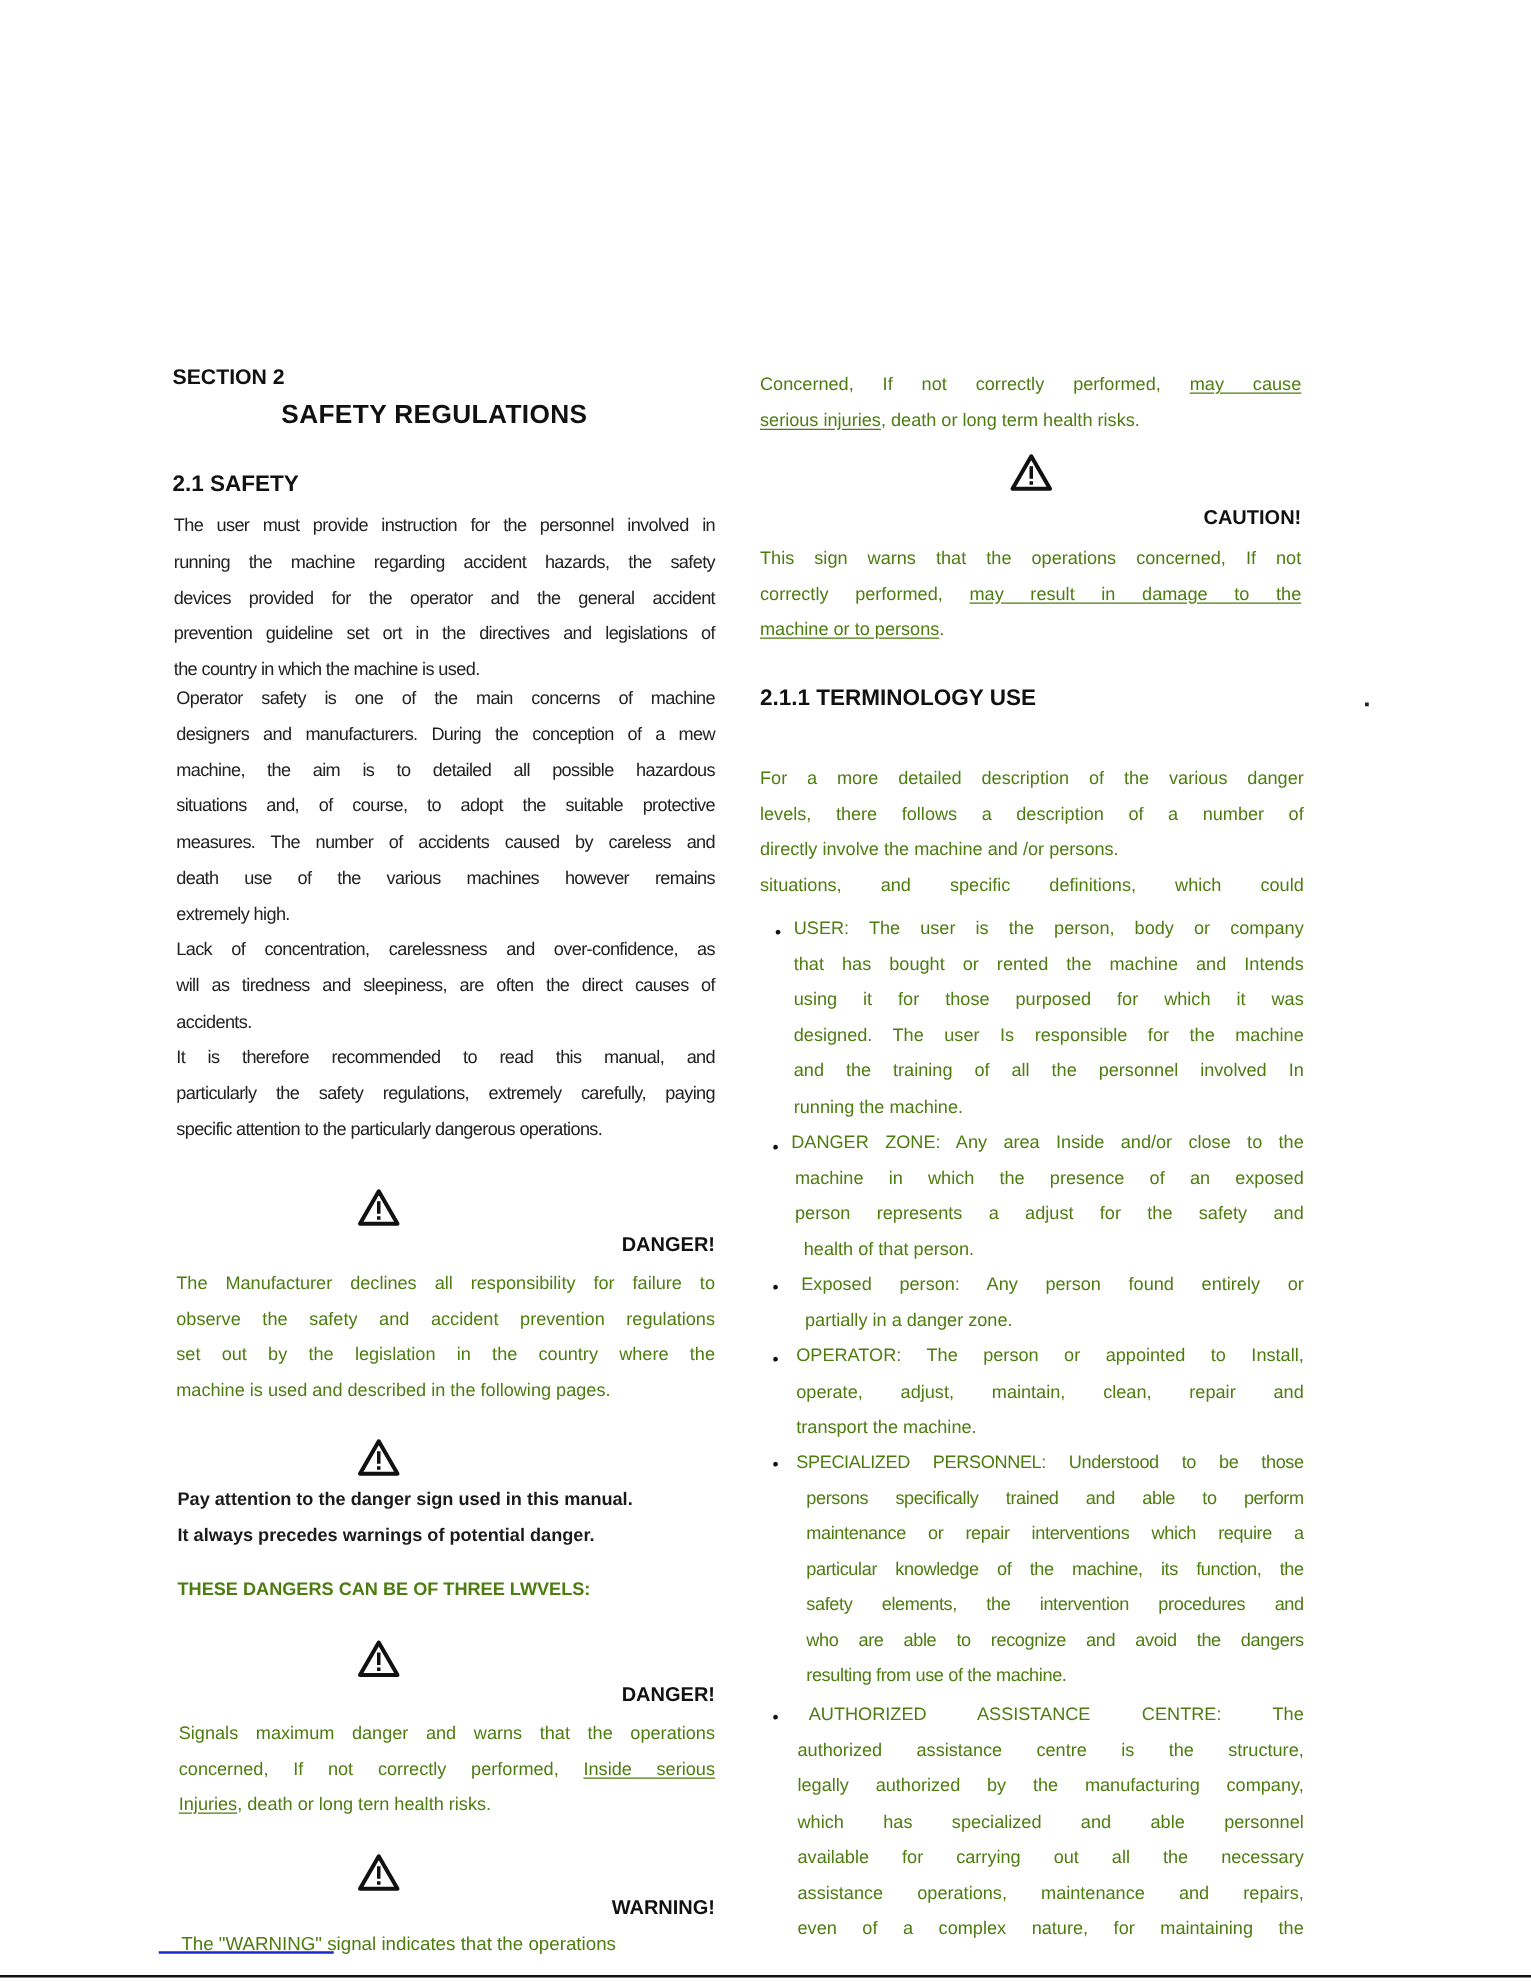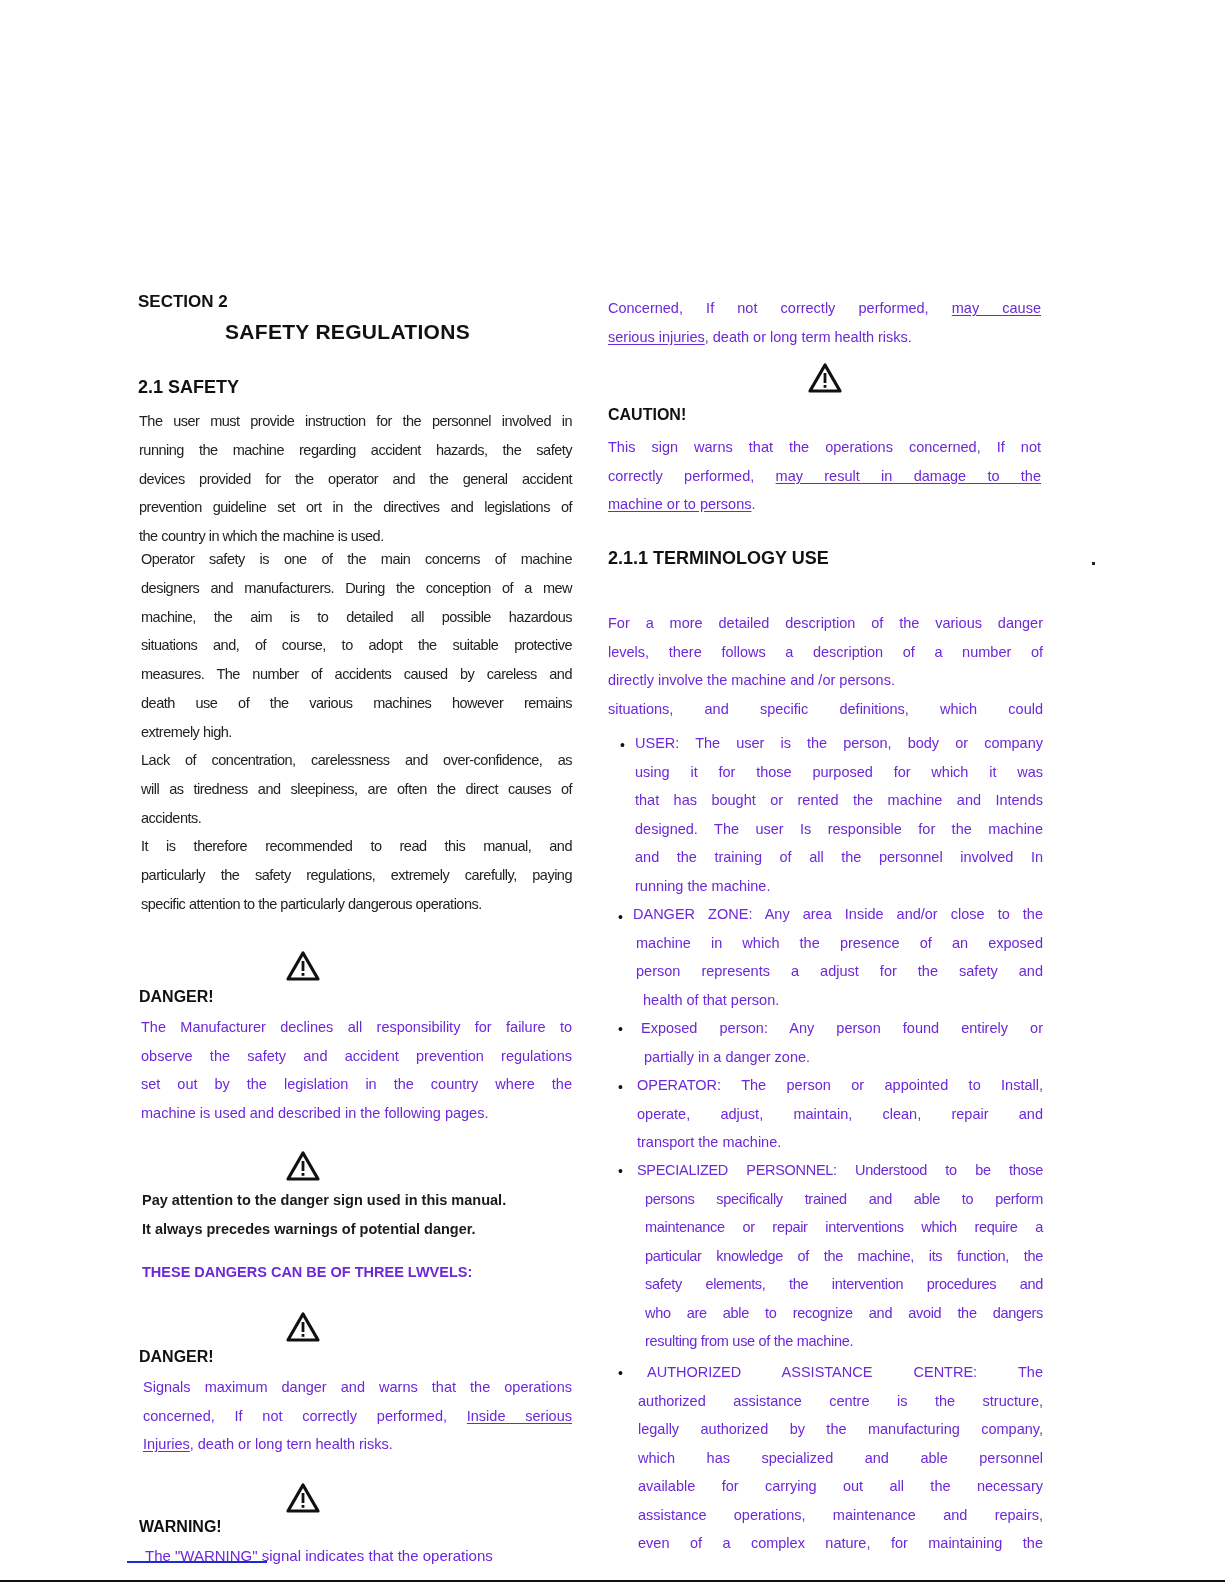--- a/index.html
+++ b/index.html
@@ -5,25 +5,25 @@
   html, body { margin: 0; padding: 0; background: #ffffff; }
   body { width: 1225px; height: 1585px; position: relative; overflow: hidden; color: #111; font-family: "Liberation Sans", sans-serif; }
   .col { position: absolute; top: 0; }
   .left { left: 139px; width: 433px; }
   .right { left: 608px; width: 433px; }
   .abs { position: absolute; }
   .jline { display: block; text-align: justify; text-align-last: justify; white-space: nowrap; }
   .jline.last { text-align-last: left; }
   .light { font-size: 14.5px; color: #222; letter-spacing: -0.5px; }
   .bold { font-size: 14.5px; font-weight: bold; color: #1a1a1a; }
-  .reg { font-size: 14.5px; color: #6d28d9; }
+  .reg { font-size: 14.5px; color: #4d7c0f; }
   .h-section { font-size: 17px; font-weight: bold; }
   .h-title { font-size: 21px; font-weight: bold; letter-spacing: 0.3px; }
   .h-sub { font-size: 18px; font-weight: bold; }
-  .sign-label { font-size: 16px; font-weight: bold; text-align: left; width: 100%; }
+  .sign-label { font-size: 16px; font-weight: bold; text-align: right; width: 100%; }
   u { text-decoration: underline; text-underline-offset: 2px; }
   .bullet { position: absolute; font-size: 14px; }
   .bottom-rule { position: absolute; left: 0; top: 1580px; width: 1225px; height: 2px; background: #111; }
   .blue-line { position: absolute; left: 127px; top: 1561px; width: 140px; height: 1.5px; background: #1a2bd0; }
   .speck { position: absolute; left: 1092px; top: 562px; width: 3px; height: 3px; background: #222; }
 </style>
 </head>
 <body>
 
 <div class="col left">
@@ -132,22 +132,22 @@
   <div class="abs reg" style="top:609px;left:0;width:435px;line-height:28.5px;">
     <span class="jline">For a more detailed description of the various danger</span>
     <span class="jline">levels, there follows a description of a number of</span>
     <span class="jline last">directly involve the machine and /or persons.</span>
     <span class="jline">situations, and specific definitions, which could</span>
   </div>
 
   <span class="bullet" style="top:737px;left:12px;">•</span>
   <div class="abs reg" style="top:729px;left:27px;width:408px;line-height:28.5px;">
     <span class="jline">USER: The user is the person, body or company</span>
+    <span class="jline">that has bought or rented the machine and Intends</span>
     <span class="jline">using it for those purposed for which it was</span>
-    <span class="jline">that has bought or rented the machine and Intends</span>
     <span class="jline">designed. The user Is responsible for the machine</span>
     <span class="jline">and the training of all the personnel involved In</span>
     <span class="jline last">running the machine.</span>
   </div>
 
   <span class="bullet" style="top:909px;left:10px;">•</span>
   <div class="abs reg" style="top:900px;left:25px;width:410px;line-height:28.5px;">
     <span class="jline">DANGER ZONE: Any area Inside and/or close to the</span>
     <span class="jline" style="margin-left:3px;">machine in which the presence of an exposed</span>
     <span class="jline" style="margin-left:3px;">person represents a adjust for the safety and</span>

